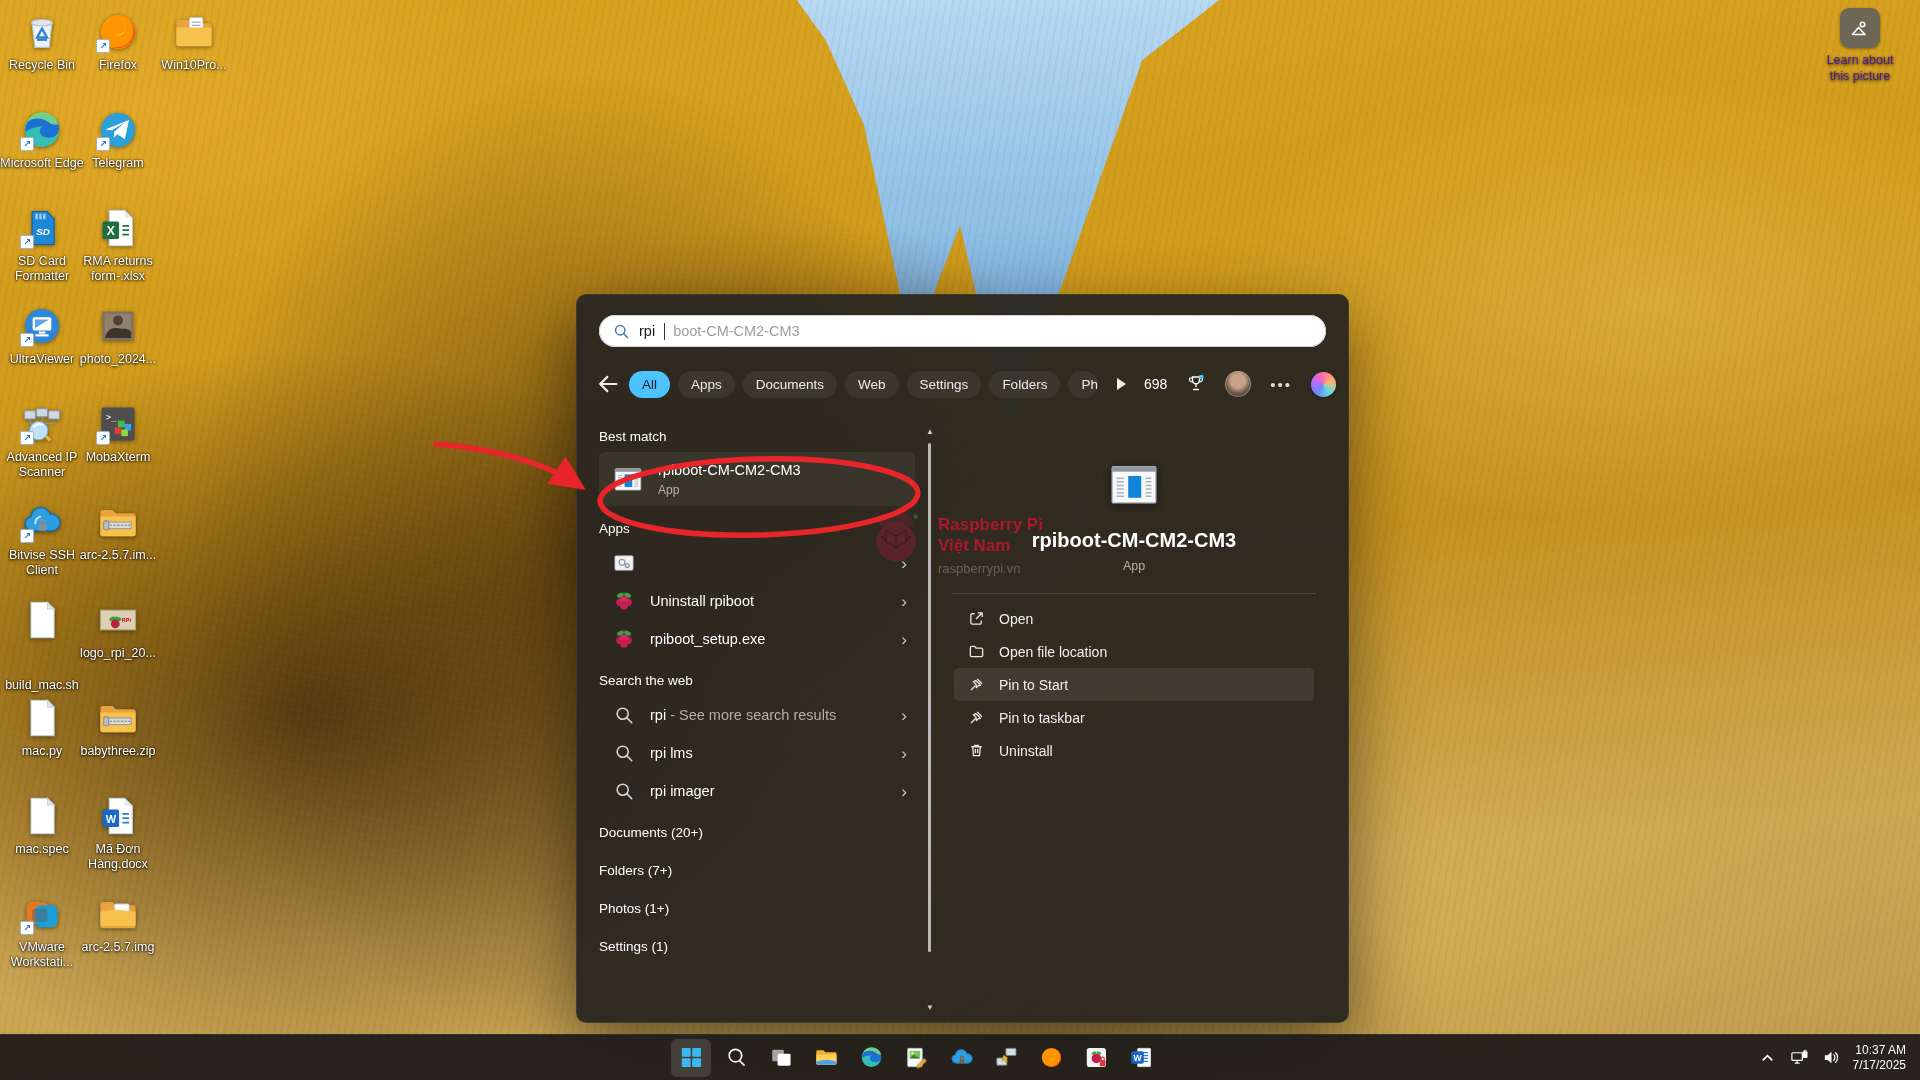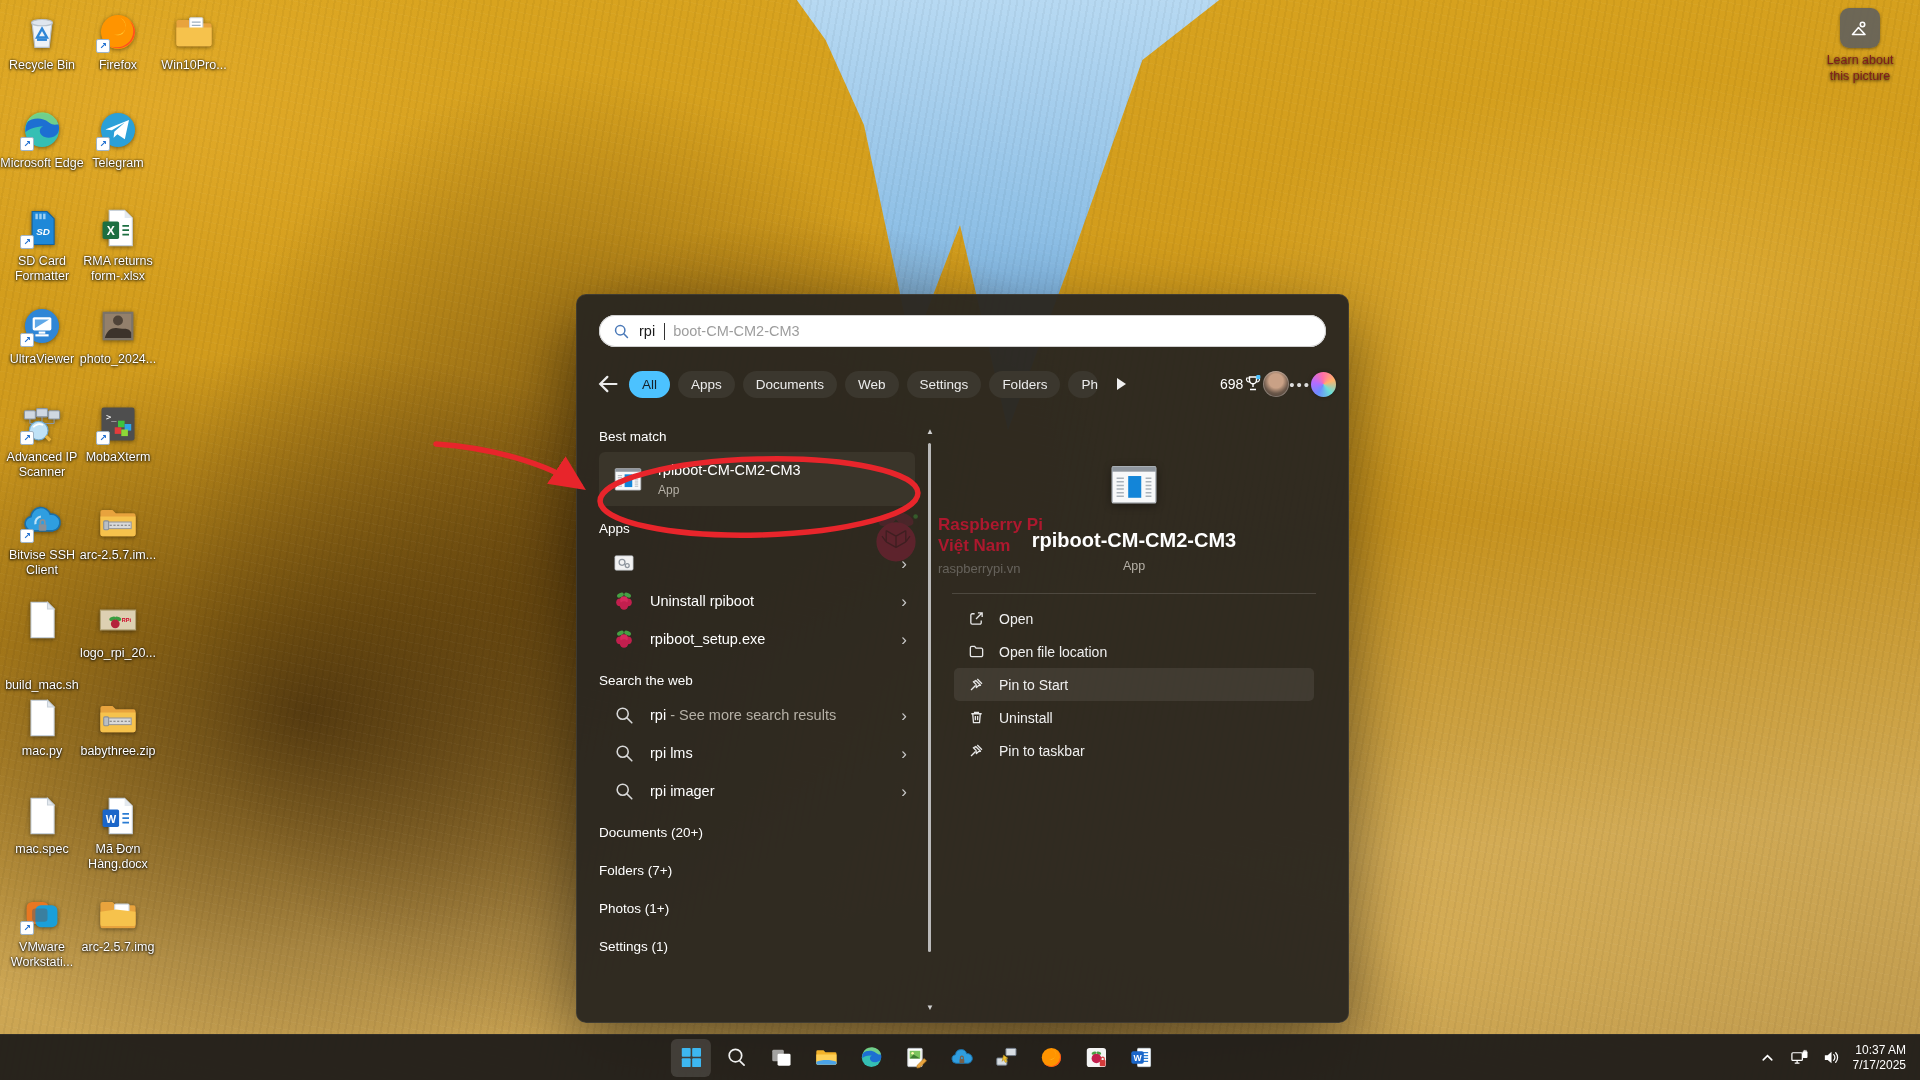--- a/index.html
+++ b/index.html
@@ -34,21 +34,21 @@
     border-radius:2px;border:1px solid #9fb4c8;display:flex;align-items:center;justify-content:center;
     font-size:9px;line-height:9px;color:#1f6fd0;font-weight:bold;}
   .di-label{margin-top:4px;width:96px;margin-left:-10px;margin-right:-10px;text-align:center;
     font-size:12.5px;line-height:1.18;color:#fff;text-shadow:0 1px 3px rgba(0,0,0,.95),0 0 2px rgba(0,0,0,.8);
     word-wrap:break-word;}
 
   
   .learn-about{position:absolute;top:8px;right:12px;width:96px;z-index:6;text-align:center;}
   .la-btn{width:40px;height:40px;margin:0 auto;border-radius:9px;background:rgba(95,95,95,.88);
     display:flex;align-items:center;justify-content:center;box-shadow:0 1px 3px rgba(0,0,0,.4);}
-  .la-label{margin-top:5px;font-size:12.5px;line-height:1.25;color:#7f1d1d;
+  .la-label{margin-top:5px;font-size:12.5px;line-height:1.25;color:#4c1d95;
     text-shadow:0 1px 3px rgba(0,0,0,.95);}
 
   
   .search-panel{position:absolute;left:576px;top:294px;width:771px;height:727px;z-index:20;
     background:rgba(43,39,32,.97);border-radius:10px;border:1px solid rgba(255,255,255,.08);
     box-shadow:0 24px 70px rgba(0,0,0,.5);}
   .search-bar{position:absolute;left:22px;right:22px;top:20px;height:32px;background:#fff;
     border-radius:17px;display:flex;align-items:center;padding:0 14px;gap:9px;
     box-shadow:inset 0 0 0 1px #d0d0d0;}
   .search-bar svg{width:17px;height:17px;}
@@ -57,21 +57,21 @@
   .sb-suggestion{font-size:14.5px;color:#9d9d9d;margin-left:-1px;}
 
   .tabs-row{position:absolute;left:18px;right:12px;top:74px;height:30px;display:flex;
     align-items:center;gap:8px;}
   .back-arrow{width:26px;height:26px;display:flex;align-items:center;justify-content:center;}
   .tab-pill{height:27px;padding:0 13px;border-radius:14px;background:#3b372e;color:#ececec;
     font-size:13.5px;display:flex;align-items:center;white-space:nowrap;}
   .tab-pill.selected{background:#4cc2ff;color:#15222b;font-weight:normal;}
   .tab-pill.clipped{max-width:36px;overflow:hidden;padding-right:0;}
   .tab-overflow{width:24px;height:24px;display:flex;align-items:center;justify-content:center;margin-left:2px;}
-  .tabs-right{margin-left:auto;display:flex;align-items:center;gap:0;}
+  .tabs-right{margin-left:auto;display:flex;align-items:center;gap:19px;}
   .rewards-points{font-size:14px;color:#fff;}
   .rewards-icon svg{width:20px;height:20px;display:block;}
   .avatar{width:26px;height:26px;border-radius:50%;
     background:radial-gradient(circle at 50% 38%, #c9a186 0 34%, #6b584a 60%, #3a322b 100%);
     box-shadow:inset 0 0 0 1px rgba(255,255,255,.25);}
   .more-dots{color:#ddd;font-size:15px;letter-spacing:2px;}
   .copilot{width:25px;height:25px;border-radius:50%;
     background:conic-gradient(from 210deg,#6a8dff,#b56bff,#ff6ea8,#ffb36b,#6adfd8,#6a8dff);
     box-shadow:0 0 4px rgba(0,0,0,.3);}
 
@@ -599,38 +599,38 @@
                   <path d="M8.2 4.8l5 5-2.3.5-2 2-.4-3.4-2.8-2.8z"></path>
                   <path d="M8 10L3.2 14.8"></path>
                 </g>
               </svg>
             </span>
             <span class="action-label">Pin to Start</span>
           </div>
           <div class="action-row">
             <span class="action-icon">
               <svg viewBox="0 0 18 18">
-                <g stroke="#e8e8e8" stroke-width="1.4" fill="none">
-                  <path d="M3.5 5h11M7 5V3.5h4V5M5 5l.8 9.5h6.4L13 5M7.8 7.5v4.5M10.2 7.5v4.5"></path>
-                </g>
-              </svg>
-            </span>
-            <span class="action-label">Uninstall</span>
-          </div>
-          <div class="action-row">
-            <span class="action-icon">
-              <svg viewBox="0 0 18 18">
                 <g stroke="#e8e8e8" stroke-width="1.4" fill="none" stroke-linejoin="round">
                   <path d="M9.8 3.2l5 5"></path>
                   <path d="M8.2 4.8l5 5-2.3.5-2 2-.4-3.4-2.8-2.8z"></path>
                   <path d="M8 10L3.2 14.8"></path>
                 </g>
               </svg>
             </span>
             <span class="action-label">Pin to taskbar</span>
+          </div>
+          <div class="action-row">
+            <span class="action-icon">
+              <svg viewBox="0 0 18 18">
+                <g stroke="#e8e8e8" stroke-width="1.4" fill="none">
+                  <path d="M3.5 5h11M7 5V3.5h4V5M5 5l.8 9.5h6.4L13 5M7.8 7.5v4.5M10.2 7.5v4.5"></path>
+                </g>
+              </svg>
+            </span>
+            <span class="action-label">Uninstall</span>
           </div>
         </div>
     </div>
   </div>
 
   <div class="watermark">
     <svg class="wm-logo" viewBox="0 0 40 44">
       <ellipse cx="14" cy="8" rx="7" ry="4" fill="#5c2430" transform="rotate(-25 14 8)"></ellipse>
       <ellipse cx="26" cy="8" rx="7" ry="4" fill="#5c2430" transform="rotate(25 26 8)"></ellipse>
       <circle cx="20" cy="24" r="14" fill="#7d2036"></circle>

